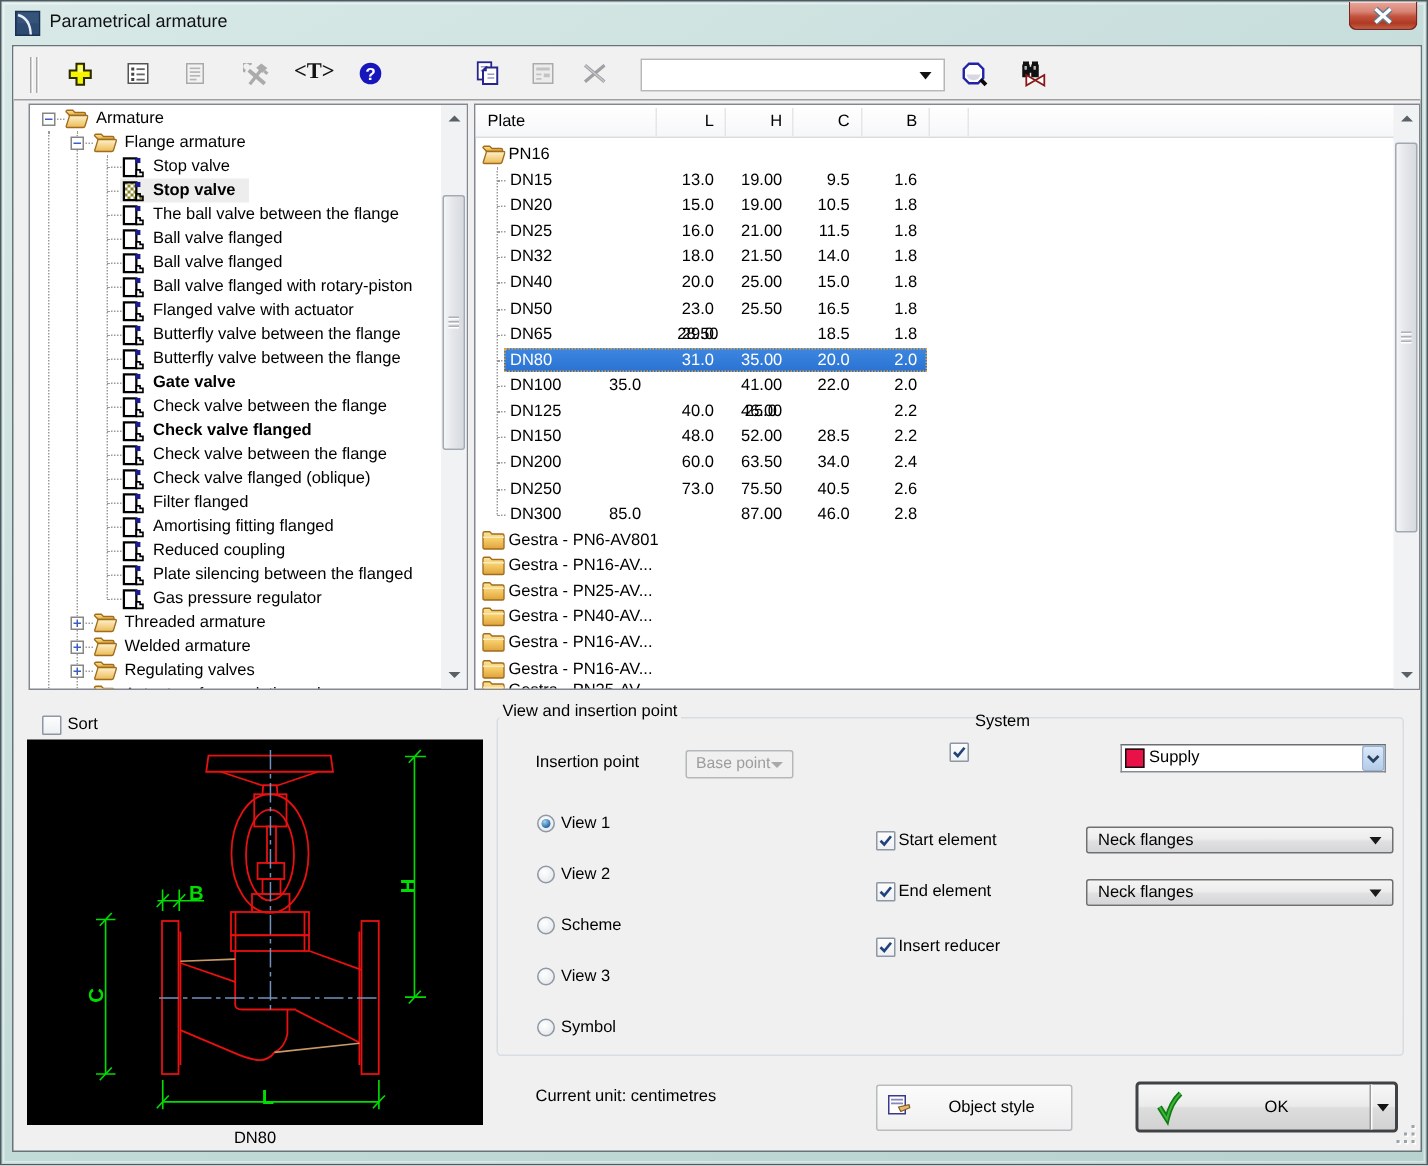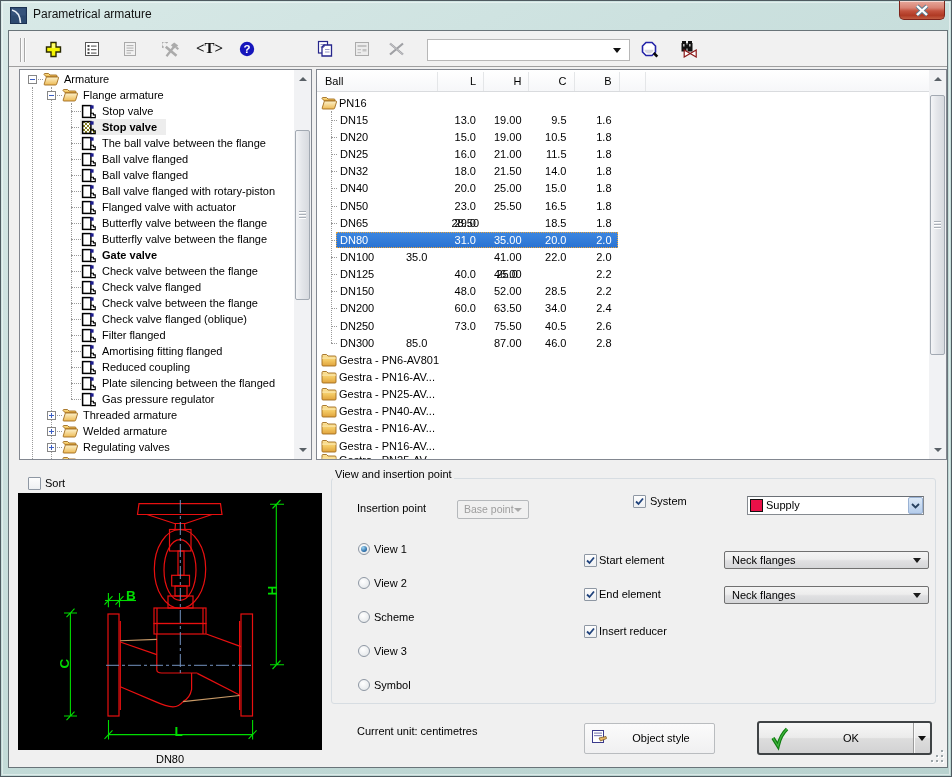--- a/index.html
+++ b/index.html
@@ -204,21 +204,21 @@
 <div class="abs" style="left:82px;top:177px;height:16px;line-height:16px;font-weight:bold;white-space:nowrap">Gate valve</div>
 <div class="abs" style="left:51px;top:201px;width:10px;height:1px;border-top:1px dotted #9a9a9a"></div>
 <svg class="abs" style="left:61px;top:193px" width="16" height="16" viewBox="0 0 16 16">
       <use href="#page"></use>
     </svg>
 <div class="abs" style="left:82px;top:193px;height:16px;line-height:16px;font-weight:normal;white-space:nowrap">Check valve between the flange</div>
 <div class="abs" style="left:51px;top:217px;width:10px;height:1px;border-top:1px dotted #9a9a9a"></div>
 <svg class="abs" style="left:61px;top:209px" width="16" height="16" viewBox="0 0 16 16">
       <use href="#page"></use>
     </svg>
-<div class="abs" style="left:82px;top:209px;height:16px;line-height:16px;font-weight:normal;white-space:nowrap">Check valve flanged</div>
+<div class="abs" style="left:82px;top:209px;height:16px;line-height:16px;font-weight:bold;white-space:nowrap">Check valve flanged</div>
 <div class="abs" style="left:51px;top:233px;width:10px;height:1px;border-top:1px dotted #9a9a9a"></div>
 <svg class="abs" style="left:61px;top:225px" width="16" height="16" viewBox="0 0 16 16">
       <use href="#page"></use>
     </svg>
 <div class="abs" style="left:82px;top:225px;height:16px;line-height:16px;font-weight:normal;white-space:nowrap">Check valve between the flange</div>
 <div class="abs" style="left:51px;top:249px;width:10px;height:1px;border-top:1px dotted #9a9a9a"></div>
 <svg class="abs" style="left:61px;top:241px" width="16" height="16" viewBox="0 0 16 16">
       <use href="#page"></use>
     </svg>
 <div class="abs" style="left:82px;top:241px;height:16px;line-height:16px;font-weight:normal;white-space:nowrap">Check valve flanged (oblique)</div>
@@ -287,21 +287,21 @@
 <div class="abs" style="left:299px;top:214.0px;width:7px;height:1px;background:#aab0b8;box-shadow:0 1px 0 #fff"></div>
 <div class="abs" style="left:299px;top:217.0px;width:7px;height:1px;background:#aab0b8;box-shadow:0 1px 0 #fff"></div>
 <div class="abs" style="left:316px;top:69px;width:631px;height:391px;background:#fff;border:1px solid #828790;overflow:hidden">
 <div class="abs" style="left:0;top:0;width:629px;height:22px;background:linear-gradient(180deg,#ffffff,#f6f7f9);border-bottom:1px solid #d9dbde"></div>
 <div class="abs" style="left:120px;top:2px;width:1px;height:19px;background:#e4e6e8"></div>
 <div class="abs" style="left:166px;top:2px;width:1px;height:19px;background:#e4e6e8"></div>
 <div class="abs" style="left:211px;top:2px;width:1px;height:19px;background:#e4e6e8"></div>
 <div class="abs" style="left:257px;top:2px;width:1px;height:19px;background:#e4e6e8"></div>
 <div class="abs" style="left:302px;top:2px;width:1px;height:19px;background:#e4e6e8"></div>
 <div class="abs" style="left:328px;top:2px;width:1px;height:19px;background:#e4e6e8"></div>
-<div class="abs" style="left:8px;top:0;height:22px;line-height:22px">Ball</div>
+<div class="abs" style="left:8px;top:0;height:22px;line-height:22px">Plate</div>
 <div class="abs" style="left:99px;top:0;width:60px;height:22px;line-height:22px;text-align:right">L</div>
 <div class="abs" style="left:144.5px;top:0;width:60px;height:22px;line-height:22px;text-align:right">H</div>
 <div class="abs" style="left:189.5px;top:0;width:60px;height:22px;line-height:22px;text-align:right">C</div>
 <div class="abs" style="left:234.5px;top:0;width:60px;height:22px;line-height:22px;text-align:right">B</div>
 <div class="abs" style="left:14px;top:41px;width:1px;height:232px;border-left:1px dotted #9a9a9a"></div>
 <svg class="abs" style="left:4px;top:25px" width="16" height="16" viewBox="0 0 16 16">
       <use href="#fopen"></use>
     </svg>
 <div class="abs" style="left:22px;top:25px;height:16px;line-height:16px;white-space:nowrap">PN16</div>
 <div class="abs" style="left:14px;top:50px;width:6px;height:1px;border-top:1px dotted #9a9a9a"></div>
@@ -496,21 +496,21 @@
 <div class="abs" style="left:358px;top:611px;width:12px;height:12px;border-radius:50%;background:radial-gradient(circle at 40% 35%,#ffffff,#dfe3e6);border:1px solid #8e97a3"></div>
 <div class="abs" style="left:374px;top:611px;height:13px;line-height:13px">Scheme</div>
 <div class="abs" style="left:358px;top:645px;width:12px;height:12px;border-radius:50%;background:radial-gradient(circle at 40% 35%,#ffffff,#dfe3e6);border:1px solid #8e97a3"></div>
 <div class="abs" style="left:374px;top:645px;height:13px;line-height:13px">View 3</div>
 <div class="abs" style="left:358px;top:679px;width:12px;height:12px;border-radius:50%;background:radial-gradient(circle at 40% 35%,#ffffff,#dfe3e6);border:1px solid #8e97a3"></div>
 <div class="abs" style="left:374px;top:679px;height:13px;line-height:13px">Symbol</div>
 <div class="cbox" style="left:633px;top:495px"></div>
 <svg class="abs" style="left:633px;top:495px" width="13" height="13" viewBox="0 0 13 13">
 <path d="M3 6.5 L5.5 9 L10 3.5" stroke="#20437c" stroke-width="1.8" fill="none"></path>
   </svg>
-<div class="abs" style="left:650px;top:495px;height:13px;line-height:13px">System</div>
+<div class="abs" style="left:650px;top:475px;height:13px;line-height:13px">System</div>
 <div class="abs" style="left:747px;top:496px;width:177px;height:19px;background:#fff;border:1px solid #858a90;border-top-color:#6a6f75"></div>
 <div class="abs" style="left:750px;top:499px;width:13px;height:13px;background:#ea1048;border:1px solid #111"></div>
 <div class="abs" style="left:766px;top:499px;height:13px;line-height:13px">Supply</div>
 <div class="abs" style="left:908px;top:497px;width:15px;height:17px;background:linear-gradient(180deg,#dce9f7,#b4cceb);border:1px solid #9ab2d4;border-radius:2px"></div>
 <svg class="abs" style="left:908px;top:497px" width="15" height="17" viewBox="0 0 15 17">
     <path d="M4 7 L7.5 10.5 L11 7" stroke="#27415f" stroke-width="1.8" fill="none"></path>
   </svg>
 <div class="cbox" style="left:584px;top:554px"></div>
 <svg class="abs" style="left:584px;top:554px" width="13" height="13" viewBox="0 0 13 13">
 <path d="M3 6.5 L5.5 9 L10 3.5" stroke="#20437c" stroke-width="1.8" fill="none"></path>

